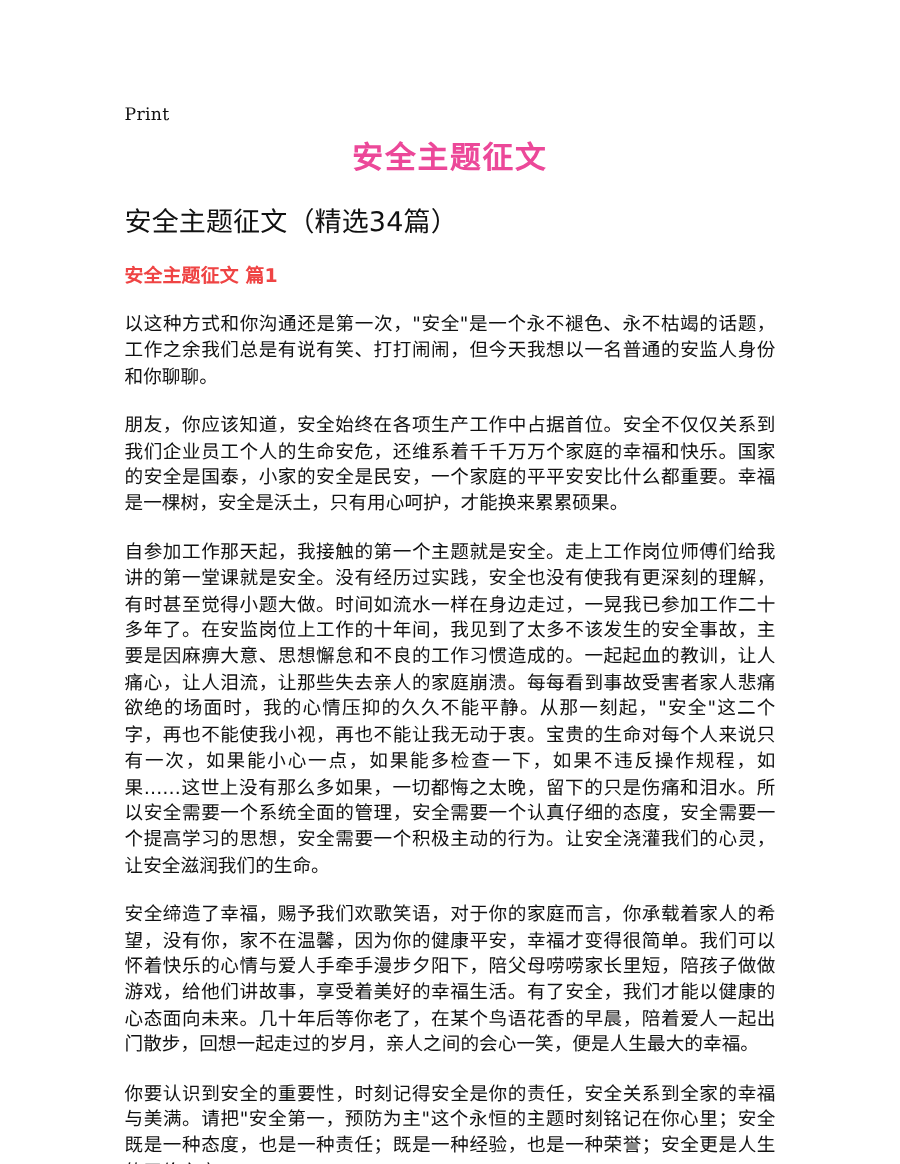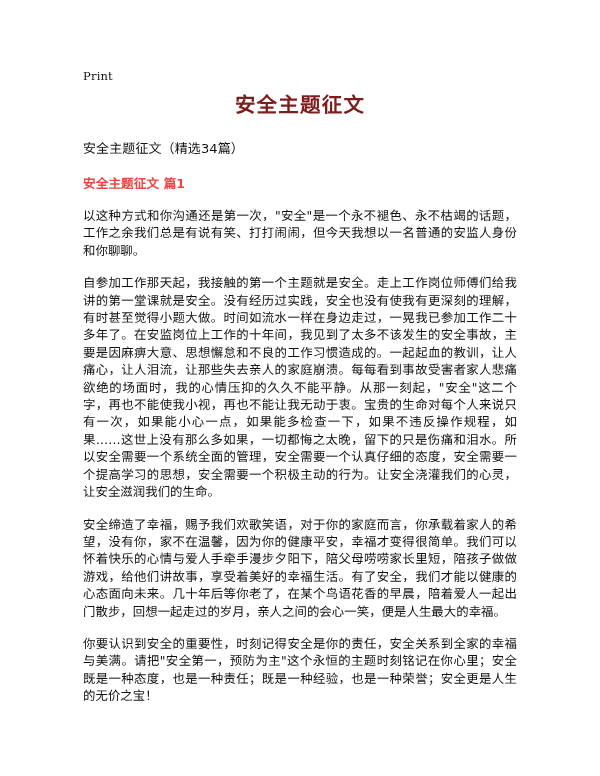--- a/index.html
+++ b/index.html
@@ -50,25 +50,25 @@
   }
 
   .doc-title {
     font-family: "DejaVu Serif", "Liberation Serif", serif;
     font-size: 20.5px;
     font-weight: 700;
     line-height: 26px;
     text-align: center;
     margin: 0 0 22px 0;
     letter-spacing: 1.2px;
-    color: #7f1d1d;
+    color: #ec4899;
   }
 
   .doc-subtitle {
-    font-size: 13px;
+    font-size: 18px;
     line-height: 18px;
     margin: 0 0 17px 0;
     color: #111111;
     letter-spacing: 0.1px;
   }
 
   .section-heading {
     font-size: 12.6px;
     font-weight: 700;
     line-height: 18px;
@@ -98,19 +98,20 @@
 
   <div class="content">
 
     <h1 class="doc-title">安全主题征文</h1>
 
     <p class="doc-subtitle">安全主题征文（精选34篇）</p>
 
     <h2 class="section-heading">安全主题征文 篇1</h2>
 
     <p class="para">以这种方式和你沟通还是第一次，"安全"是一个永不褪色、永不枯竭的话题，工作之余我们总是有说有笑、打打闹闹，但今天我想以一名普通的安监人身份和你聊聊。</p>
+    <p class="para">朋友，你应该知道，安全始终在各项生产工作中占据首位。安全不仅仅关系到我们企业员工个人的生命安危，还维系着千千万万个家庭的幸福和快乐。国家的安全是国泰，小家的安全是民安，一个家庭的平平安安比什么都重要。幸福是一棵树，安全是沃土，只有用心呵护，才能换来累累硕果。</p>
     <p class="para">自参加工作那天起，我接触的第一个主题就是安全。走上工作岗位师傅们给我讲的第一堂课就是安全。没有经历过实践，安全也没有使我有更深刻的理解，有时甚至觉得小题大做。时间如流水一样在身边走过，一晃我已参加工作二十多年了。在安监岗位上工作的十年间，我见到了太多不该发生的安全事故，主要是因麻痹大意、思想懈怠和不良的工作习惯造成的。一起起血的教训，让人痛心，让人泪流，让那些失去亲人的家庭崩溃。每每看到事故受害者家人悲痛欲绝的场面时，我的心情压抑的久久不能平静。从那一刻起，"安全"这二个字，再也不能使我小视，再也不能让我无动于衷。宝贵的生命对每个人来说只有一次，如果能小心一点，如果能多检查一下，如果不违反操作规程，如果……这世上没有那么多如果，一切都悔之太晚，留下的只是伤痛和泪水。所以安全需要一个系统全面的管理，安全需要一个认真仔细的态度，安全需要一个提高学习的思想，安全需要一个积极主动的行为。让安全浇灌我们的心灵，让安全滋润我们的生命。</p>
     <p class="para">安全缔造了幸福，赐予我们欢歌笑语，对于你的家庭而言，你承载着家人的希望，没有你，家不在温馨，因为你的健康平安，幸福才变得很简单。我们可以怀着快乐的心情与爱人手牵手漫步夕阳下，陪父母唠唠家长里短，陪孩子做做游戏，给他们讲故事，享受着美好的幸福生活。有了安全，我们才能以健康的心态面向未来。几十年后等你老了，在某个鸟语花香的早晨，陪着爱人一起出门散步，回想一起走过的岁月，亲人之间的会心一笑，便是人生最大的幸福。</p>
     <p class="para">你要认识到安全的重要性，时刻记得安全是你的责任，安全关系到全家的幸福与美满。请把"安全第一，预防为主"这个永恒的主题时刻铭记在你心里；安全既是一种态度，也是一种责任；既是一种经验，也是一种荣誉；安全更是人生的无价之宝！</p>
 
   </div>
 
 </div>
 
 </body></html>

